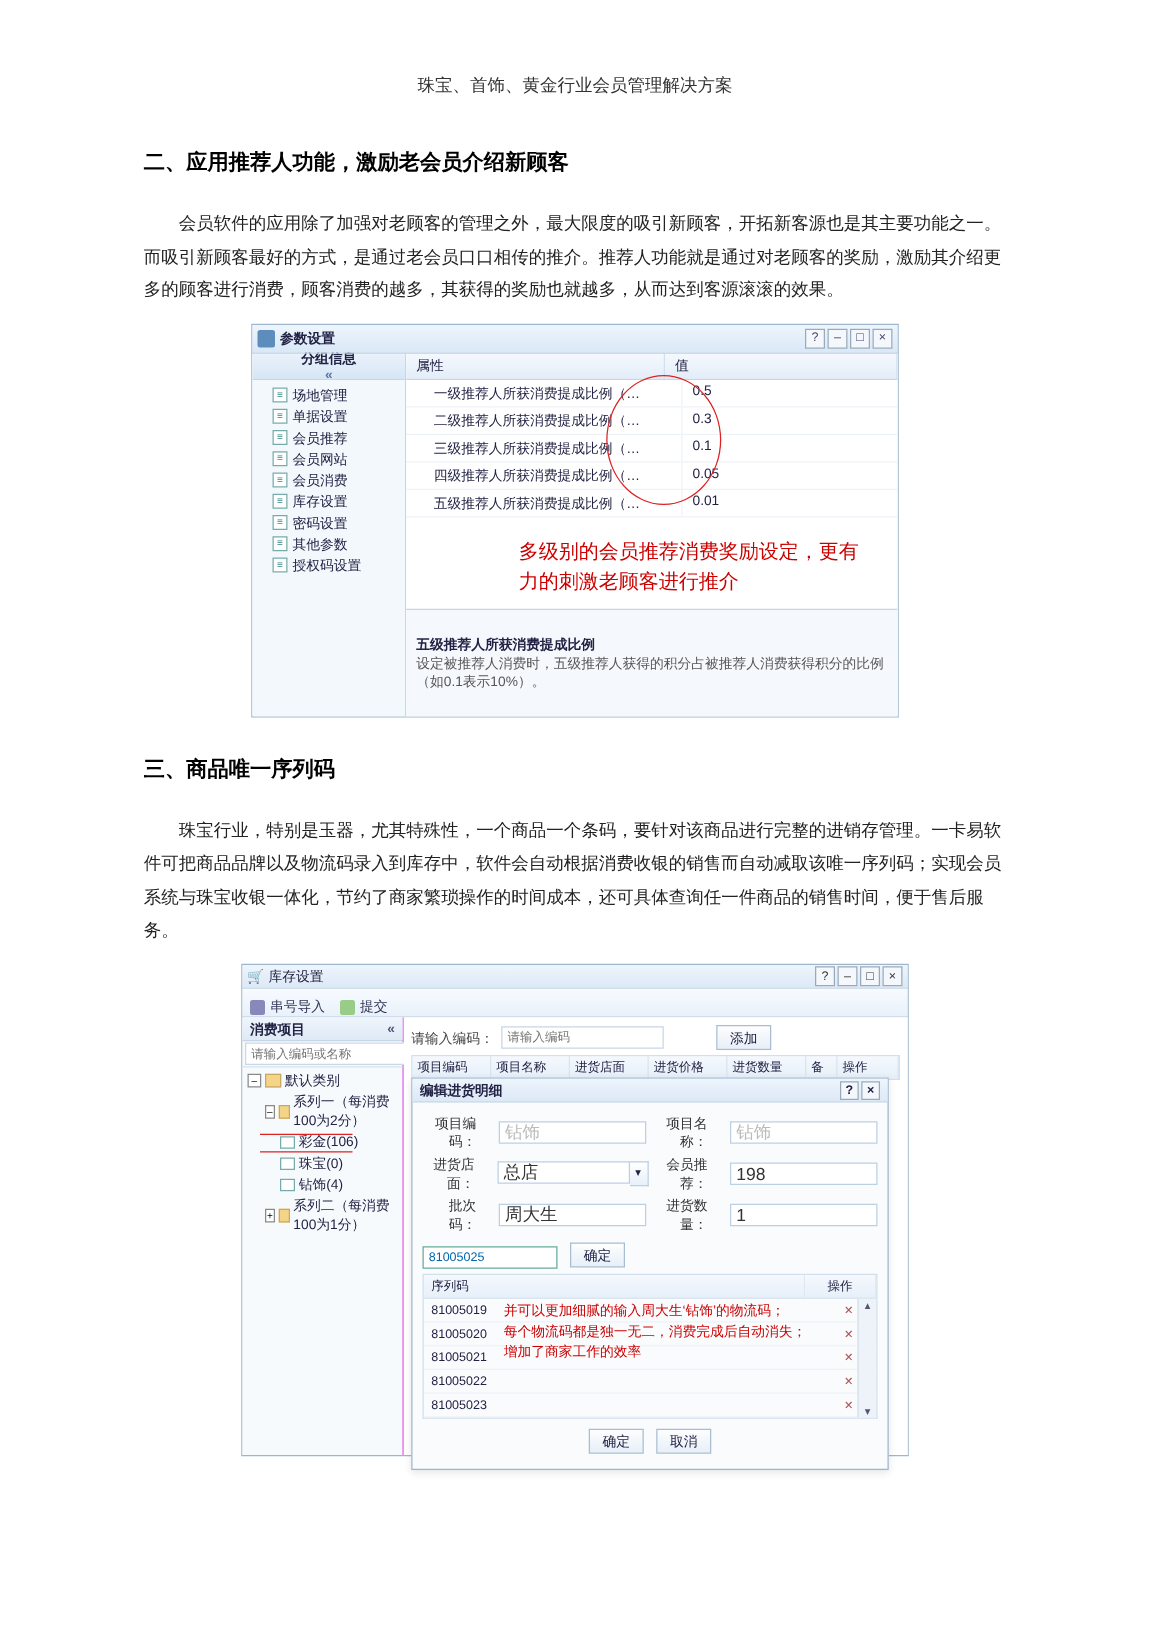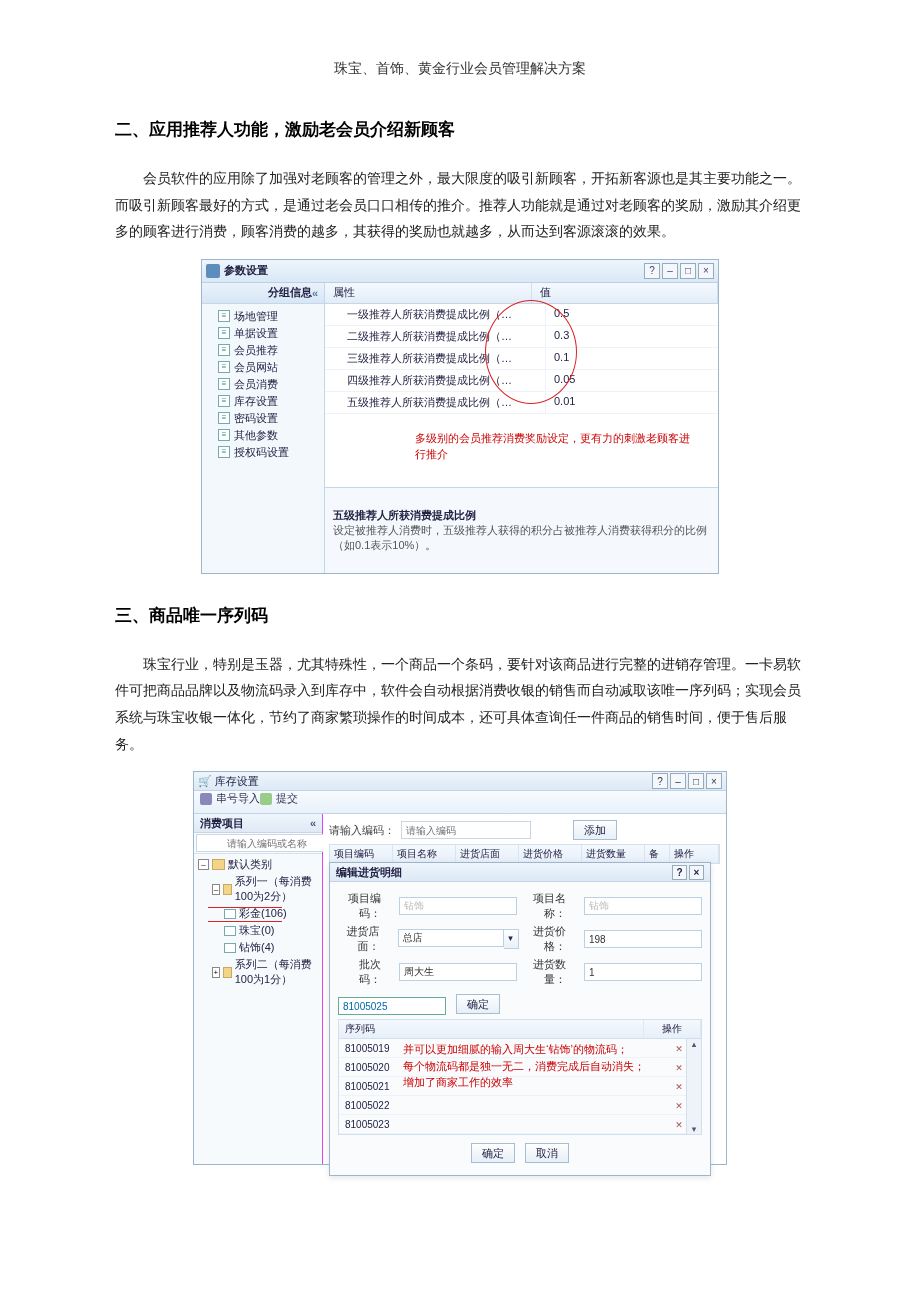--- a/index.html
+++ b/index.html
@@ -82,21 +82,22 @@
     background: #f3f8fd;
     display: flex; flex-direction: column;
   }
   .sidebar1-hdr {
     height: 20px;
     background: linear-gradient(#eaf2fb,#d6e6f6);
     border-bottom: 1px solid #c7d6e6;
     display: flex; align-items: center;
     padding: 0 6px;
     color: #224; font-weight: bold;
-    justify-content: flex-end;
+    justify-content: center;
+    flex-direction: column;
   }
   .sidebar1-hdr .collapse { color:#5577aa; }
   .tree1 {
     padding: 4px 4px;
     font-size: 11px;
     color: #224;
   }
   .tree1 .node {
     display: flex; align-items: center;
     padding: 1px 0 1px 12px;
@@ -141,21 +142,21 @@
   }
   .grid1-rows .row1 .c2 { flex:1; padding: 3px 8px; color:#224; }
   .ellipsered {
     position: absolute;
     border: 1px solid #d22;
     border-radius: 50% / 50%;
     pointer-events: none;
   }
   .annot-red {
     color: #c00;
-    font-size: 11px;
+    font-size: 16px;
     line-height: 1.5;
     padding: 16px 20px 4px 90px;
   }
   .footer-help {
     background: #f5f9fe;
     border-top: 1px solid #c7d6e6;
     padding: 20px 8px;
     color: #224;
   }
   .footer-help .fh-title { font-weight: bold; }
@@ -182,22 +183,22 @@
   }
   .win2-title .wctrls span {
     width:14px;height:14px;border:1px solid #9ab;
     display:flex;align-items:center;justify-content:center;
     font-size:10px;background:#f4f8fc;
   }
   .toolbar2 {
     height: 22px;
     background: linear-gradient(#f7fbff,#e8f1fa);
     border-bottom: 1px solid #c3d3e4;
-    display:flex;align-items:flex-start;
-    padding: 0 6px; 
+    display:flex;align-items:flex-end;
+    padding: 0 6px; gap: 12px;
   }
   .toolbar2 .tbtn { display:flex;align-items:center;gap:4px; color:#335; }
   .toolbar2 .tbicon { width:12px;height:12px;background:#88b;display:inline-block;border-radius:2px; }
   .win2-body {
     display:flex;
     background:#f7fafd;
   }
   .sidebar2 {
     width:128px;
     border-right:1px solid #d946ef;
@@ -209,21 +210,21 @@
     border-bottom:1px solid #c7d6e6;
     padding:0 6px;display:flex;align-items:center;
     color:#224;font-weight:bold;
     justify-content: space-between;
   }
   .sb2-search {
     height:20px;border-bottom:1px solid #d6e2ef;
     display:flex;align-items:center;
   }
   .sb2-search input {
-    flex:1;border:1px solid #ccd8e6;font-size:10px;padding:1px 4px;margin:2px;color:#999;height:14px;text-align:center;
+    flex:1;border:1px solid #ccd8e6;font-size:10px;padding:1px 4px;margin:2px;color:#999;height:14px;
   }
   .sb2-search .sicons { display:flex; padding-right:4px; gap:2px;}
   .sb2-search .si { width:12px;height:12px;color:#678;font-size:10px;text-align:center;line-height:12px; }
   .tree2 {
     padding:2px 2px;font-size:11px;color:#224;position:relative;
   }
   .tree2 .tn {
     display:flex;align-items:center;gap:3px;padding:1px 0 1px 2px;
   }
   .tree2 .tn.sub { padding-left:16px; }
@@ -271,21 +272,21 @@
     height:18px;background:linear-gradient(#eef5fc,#dce9f6);border-bottom:1px solid #c3d3e4;
     display:flex;align-items:center;padding:0 6px;color:#224;font-weight:bold;
     justify-content:space-between;
   }
   .dlg2-title .dctrls { display:flex;gap:2px; }
   .dlg2-title .dctrls span { width:13px;height:13px;border:1px solid #9ab;font-size:10px;display:flex;align-items:center;justify-content:center;background:#f4f8fc; }
   .dlg2-body { padding:6px 8px; }
   .frow { display:flex;align-items:center;margin:3px 0;gap:6px; }
   .flabel { width:50px;text-align:right;color:#333; }
   .finput {
-    border:1px solid #bcd0e4;height:16px;padding:0 4px;font-size:10px;background:#fff;color:#333;margin-left:12px;
+    border:1px solid #bcd0e4;height:16px;padding:0 4px;font-size:14px;background:#fff;color:#333;margin-left:12px;
   }
   .finput.gray { color:#bbb; }
   .finput.wide { width:108px; }
   .finput.combo { width:96px; }
   .combo-wrap { display:flex; }
   .combo-btn { width:14px;height:18px;border:1px solid #bcd0e4;border-left:none;background:linear-gradient(#fff,#e8f0f9);font-size:9px;text-align:center;line-height:16px;color:#224; }
   .red-annot {
     color:#c00;font-size:12px;line-height:1.4;
   }
   .serial-input {
@@ -523,21 +524,21 @@
               <input class="finput wide gray" value="钻饰" style="">
               <span class="flabel">项目名称：</span>
               <input class="finput wide gray" value="钻饰" style="">
             </div>
             <div class="frow">
               <span class="flabel">进货店面：</span>
               <span class="combo-wrap">
                 <input class="finput combo" value="总店" style="">
                 <span class="combo-btn">▾</span>
               </span>
-              <span class="flabel">进货价格：</span>
+              <span class="flabel">会员推荐：</span>
               <input class="finput wide" value="198" style="">
             </div>
             <div class="frow">
               <span class="flabel">批次码：</span>
               <input class="finput" style="width: 108px;" value="周大生">
               <span class="flabel">进货数量：</span>
               <input class="finput wide" value="1" style="">
             </div>
             <div class="frow" style="margin-top:6px;gap:10px;">
               <input class="serial-input" style="color: rgb(0, 102, 170);" value="81005025">

